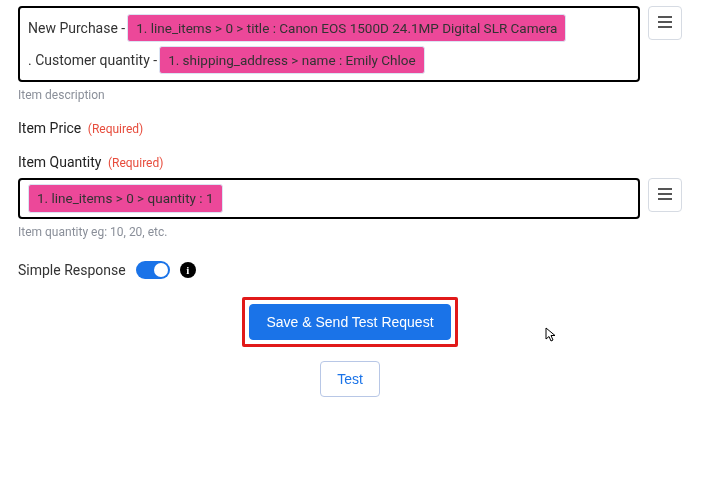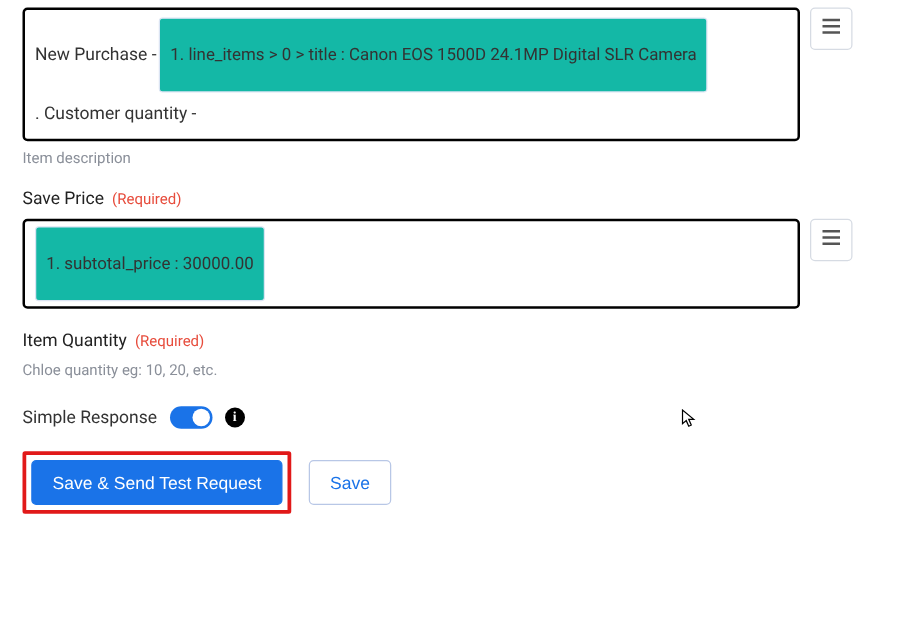--- a/index.html
+++ b/index.html
@@ -43,24 +43,24 @@
     min-height: 34px;
     display: flex;
     flex-wrap: wrap;
     align-items: center;
     gap: 4px 2px;
   }
   .rich-box.single { padding: 4px 8px; }
   .plain-text { white-space: pre-wrap; }
   .pill {
     display: inline-block;
-    background: #14b8a6;
+    background: #ec4899;
     border: 1px solid #dbe4f3;
     border-radius: 3px;
-    padding: 20px 8px;
+    padding: 4px 8px;
     font-size: 13.5px;
     color: #333;
     line-height: 1.35;
     max-width: 100%;
   }
   .menu-btn {
     width: 34px;
     height: 34px;
     border: 1px solid #d6dbe3;
     border-radius: 4px;
@@ -103,20 +103,21 @@
     width: 16px; height: 16px; border-radius: 50%;
     background: #000; color: #fff; font-weight: 700;
     font-size: 11px; display: flex; align-items: center; justify-content: center;
     font-family: Georgia, serif;
     cursor: pointer;
   }
   .button-row {
     display: flex;
     align-items: center;
     gap: 14px;
+    flex-direction: column;
   }
   .highlight-box {
     border: 3px solid #e11919;
     padding: 4px;
     border-radius: 2px;
     display: inline-block;
   }
   .btn {
     border-radius: 4px;
     font-size: 14px;
@@ -146,76 +147,77 @@
 <body>
 
 <div class="form-wrap">
 
   <div class="field-group">
     <div class="input-row">
       <div class="rich-box">
         <span class="plain-text">New Purchase -</span>
         <span class="pill">1. line_items &gt; 0 &gt; title : Canon EOS 1500D 24.1MP Digital SLR Camera</span>
         <span class="plain-text">. Customer quantity -</span>
+        <span class="pill">1. shipping_address &gt; name : Emily Chloe</span>
       </div>
       <div class="menu-btn">
         <span>
           <svg viewBox="0 0 16 14">
               <line x1="1" y1="2" x2="15" y2="2" stroke="#555" stroke-width="2"></line>
               <line x1="1" y1="7" x2="15" y2="7" stroke="#555" stroke-width="2"></line>
               <line x1="1" y1="12" x2="15" y2="12" stroke="#555" stroke-width="2"></line>
             </svg>
         </span>
       </div>
     </div>
     <div class="help-text">Item description</div>
   </div>
 
   <div class="field-group">
     <div class="label-row">
-      <span class="label-text">Save Price</span>
+      <span class="label-text">Item Price</span>
+      <span class="req">(Required)</span>
+    </div>
+  </div>
+
+  <div class="field-group">
+    <div class="label-row">
+      <span class="label-text">Item Quantity</span>
       <span class="req">(Required)</span>
     </div>
     <div class="input-row">
       <div class="rich-box single">
-        <span class="pill">1. subtotal_price : 30000.00</span>
+        <span class="pill">1. line_items &gt; 0 &gt; quantity : 1</span>
       </div>
       <div class="menu-btn">
         <span>
           <svg viewBox="0 0 16 14">
               <line x1="1" y1="2" x2="15" y2="2" stroke="#555" stroke-width="2"></line>
               <line x1="1" y1="7" x2="15" y2="7" stroke="#555" stroke-width="2"></line>
               <line x1="1" y1="12" x2="15" y2="12" stroke="#555" stroke-width="2"></line>
             </svg>
         </span>
       </div>
     </div>
-  </div>
-
-  <div class="field-group">
-    <div class="label-row">
-      <span class="label-text">Item Quantity</span>
-      <span class="req">(Required)</span>
-    </div>
-    <div class="help-text">Chloe quantity eg: 10, 20, etc.</div>
+    <div class="help-text">Item quantity eg: 10, 20, etc.</div>
   </div>
 
   <div class="toggle-row">
     <span class="label-text">Simple Response</span>
     <div class="toggle on">
       <div class="knob"></div>
     </div>
     <div class="info-icon">i</div>
   </div>
 
   <div class="button-row">
     <span class="highlight-box">
       <button class="btn btn-primary">Save &amp; Send Test Request</button>
     </span>
-    <button class="btn btn-secondary">Save</button>
+    <button class="btn btn-secondary">Test</button>
   </div>
 
 </div>
 
 <div class="cursor">
   <svg width="12" height="16" viewBox="0 0 12 16">
     <path d="M1 1 L1 12 L4 9.5 L6 14 L8 13 L6 8.5 L10 8.5 Z" fill="#fff" stroke="#000" stroke-width="1"></path>
   </svg>
 </div>
 

